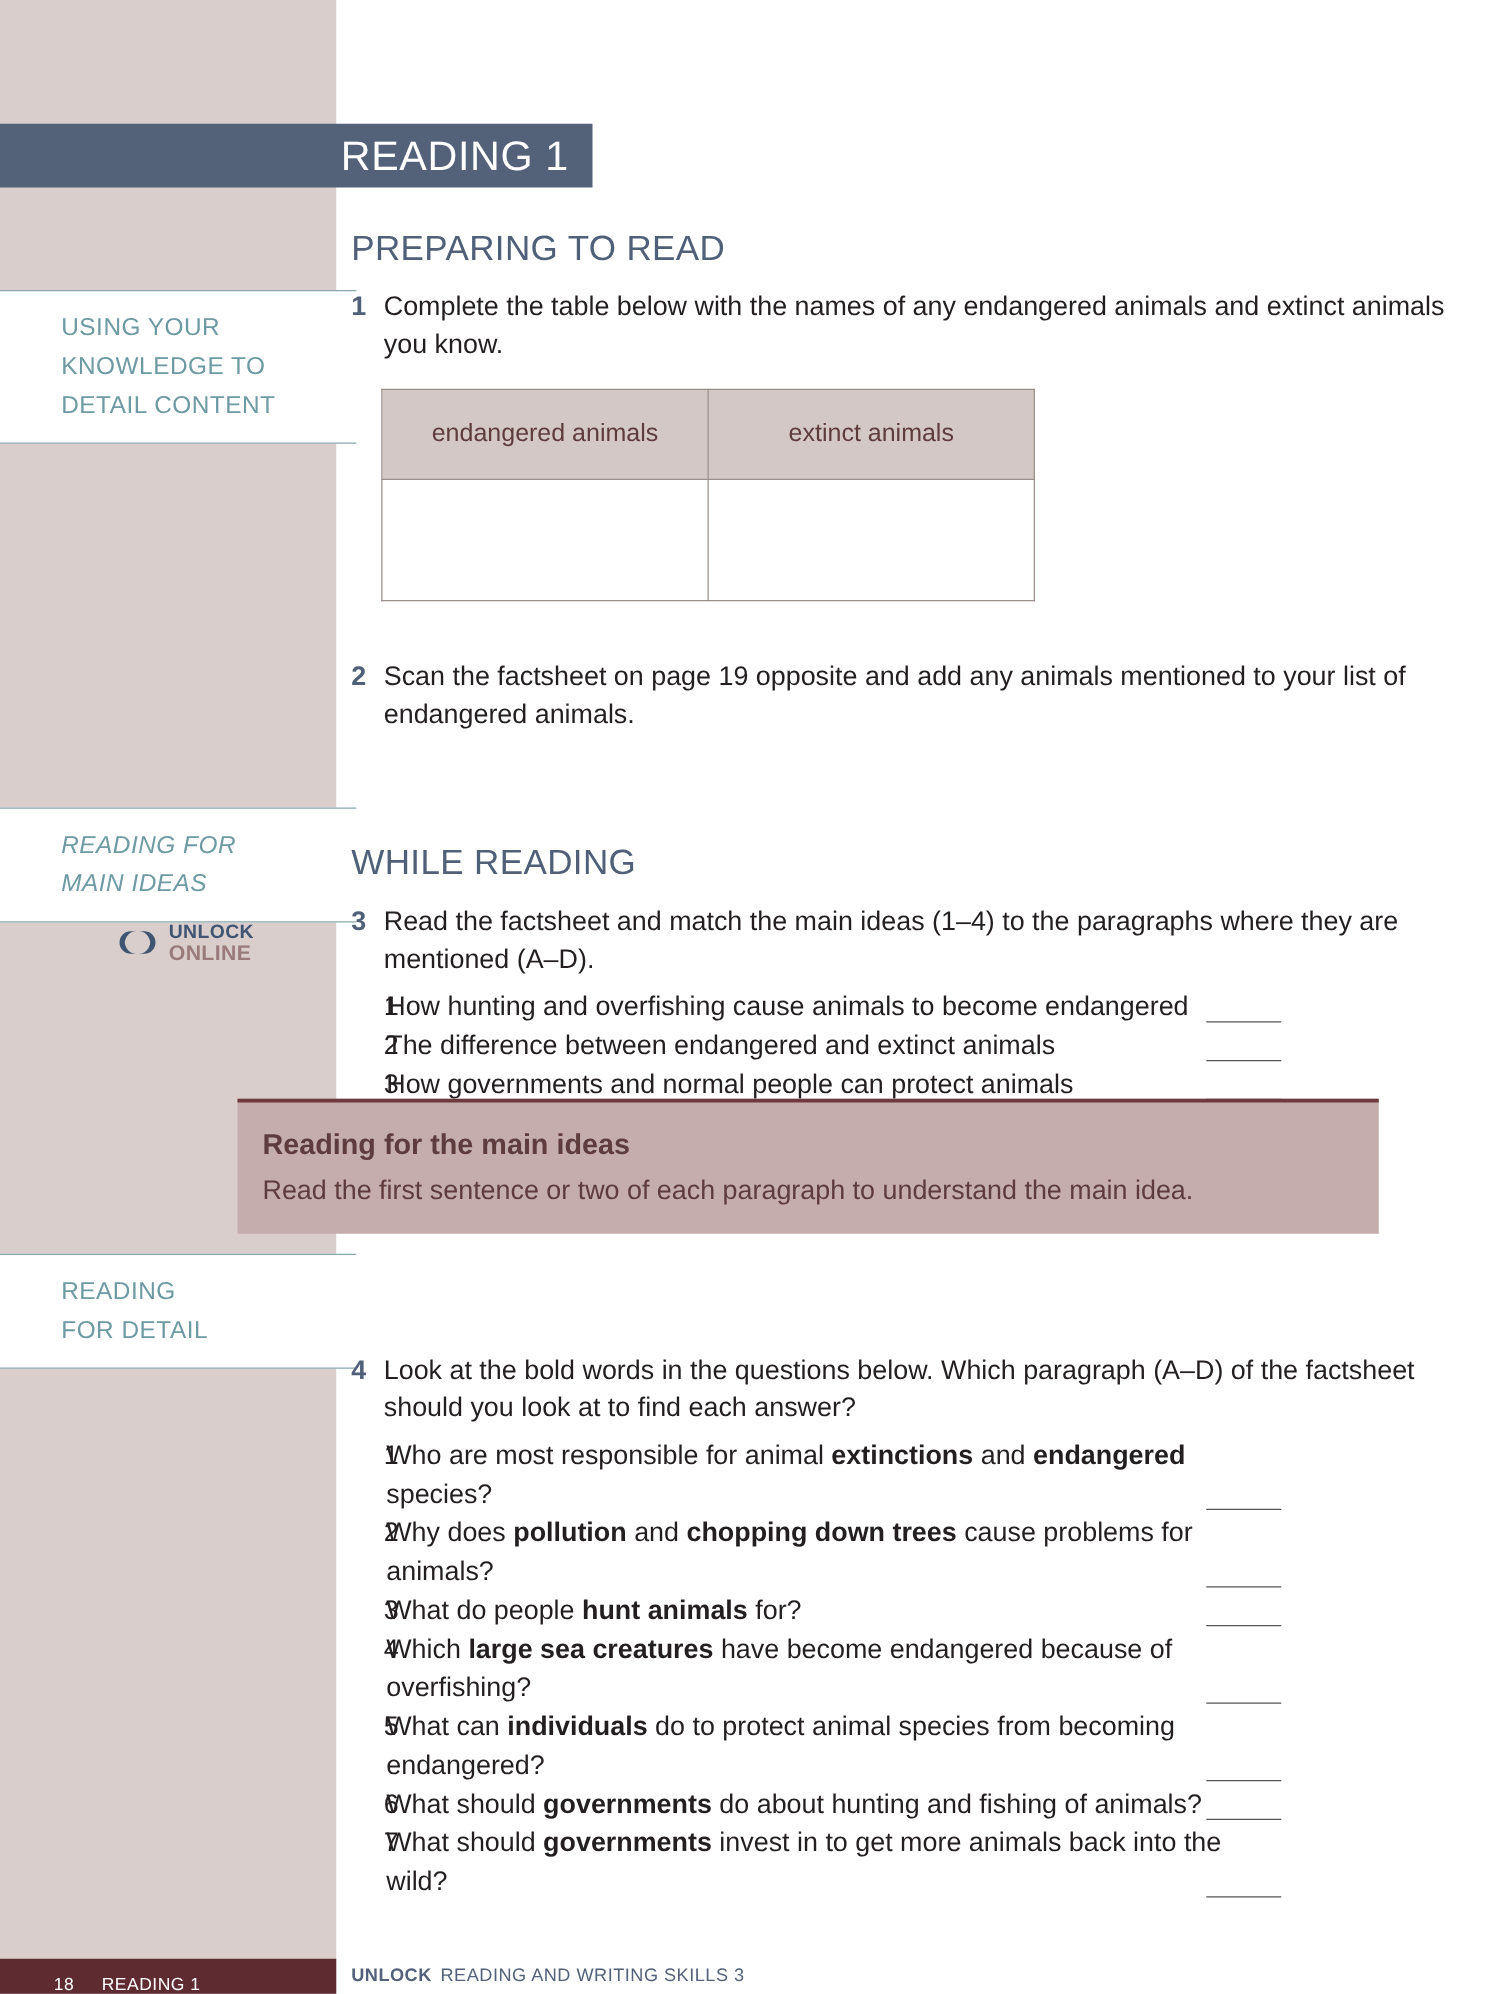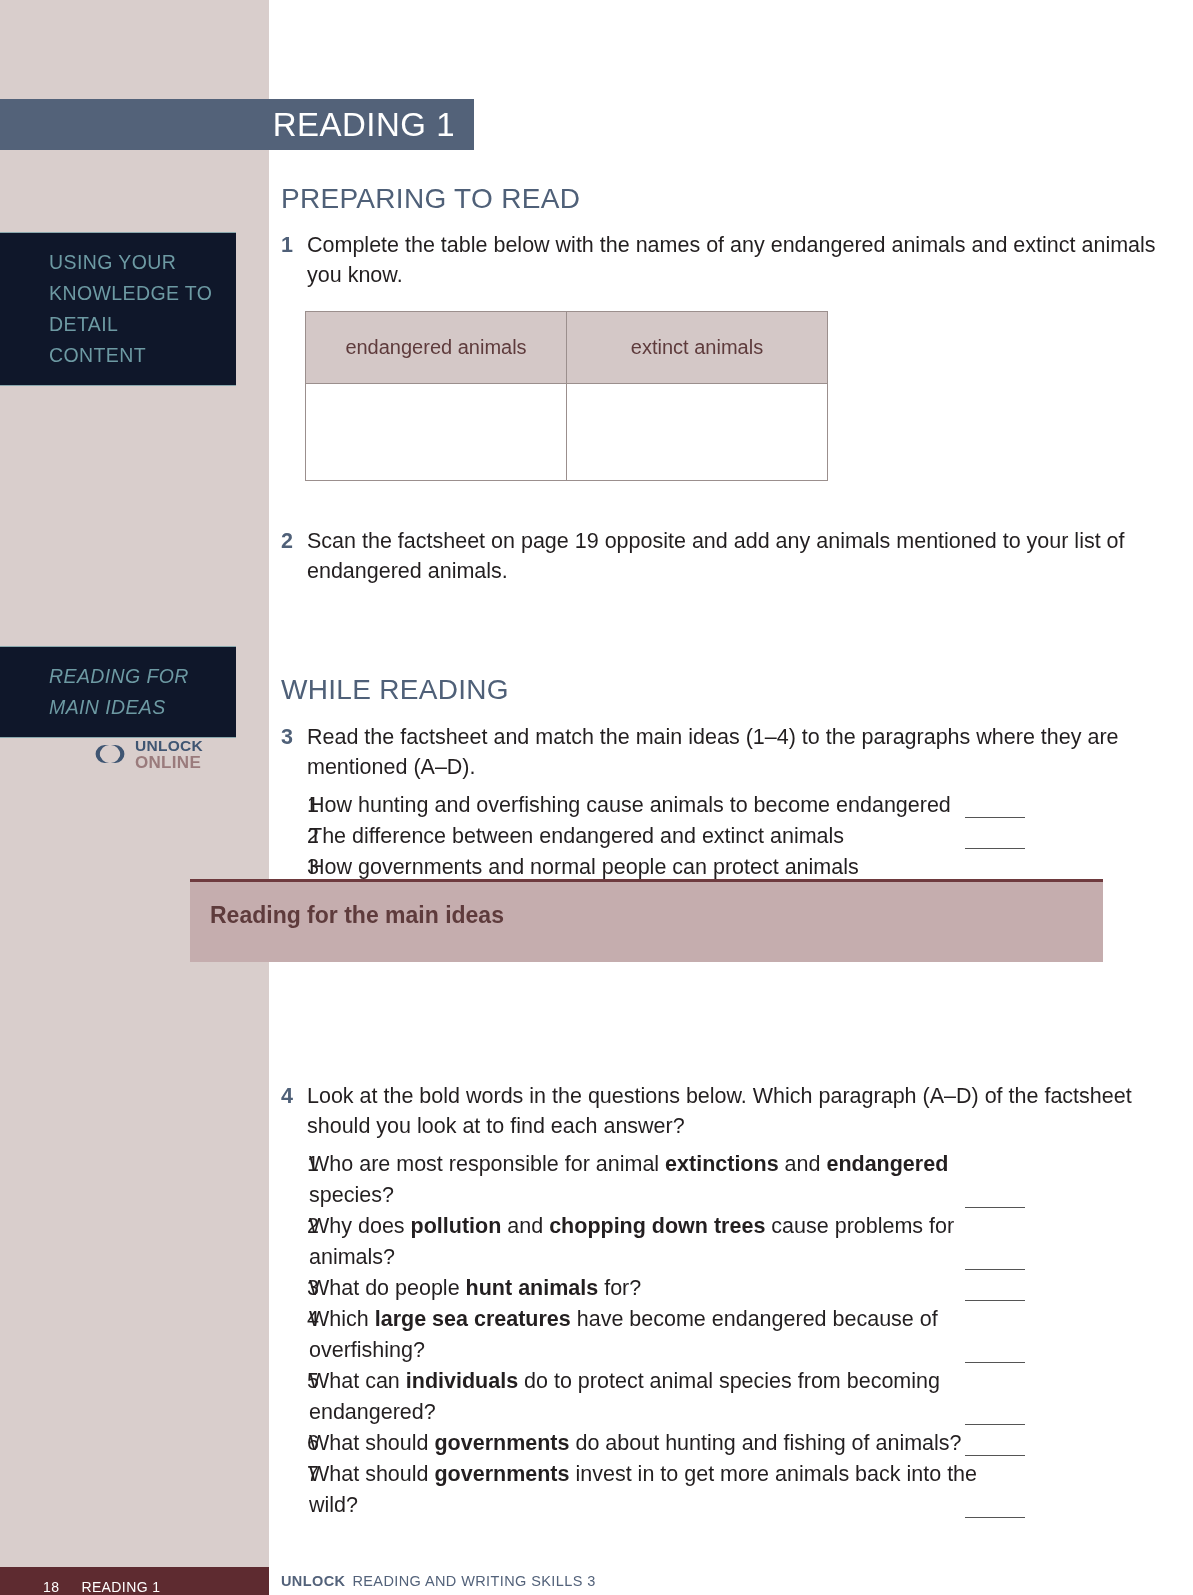--- a/index.html
+++ b/index.html
@@ -18,22 +18,22 @@
     position: absolute;
     left: 0; top: 0;
     width: 269px;
     height: 1595px;
     background: #d9cecc;
   }
 
   .side-label {
     position: absolute;
     left: 0;
-    width: 236px;
-    background: #0f172a;
+    width: 285px;
+    background: #ffffff;
     border-top: 1.5px solid #8aa8ad;
     border-bottom: 1.5px solid #8aa8ad;
     color: #6d9aa3;
     font-size: 19.5px;
     line-height: 31px;
     letter-spacing: 0.4px;
     padding: 14px 20px 14px 49px;
   }
   .side-label-a { top: 232px; }
   .side-label-b { top: 646px; font-style: italic; }
@@ -218,20 +218,24 @@
     <div>USING YOUR</div>
     <div>KNOWLEDGE TO</div>
     <div>DETAIL CONTENT</div>
   </div>
 
   <div class="side-label side-label-b">
     <div>READING FOR</div>
     <div>MAIN IDEAS</div>
   </div>
 
+  <div class="side-label side-label-c">
+    <div>READING</div>
+    <div>FOR DETAIL</div>
+  </div>
 
   <div class="unlock-logo">
     <svg class="logo-mark" viewBox="0 0 40 32">
       <path d="M14 6 A10 10 0 1 0 14 26 L19 26 A10 10 0 0 1 19 6 Z" fill="#3f5572"></path>
       <path d="M26 6 A10 10 0 1 1 26 26 L21 26 A10 10 0 0 0 21 6 Z" fill="#3f5572"></path>
       <circle cx="13" cy="16" r="4.3" fill="#d9cecc"></circle>
       <circle cx="27" cy="16" r="4.3" fill="#d9cecc"></circle>
     </svg>
     <div class="logo-words">
       <div class="logo-line1">UNLOCK</div>
@@ -342,20 +346,21 @@
     <div class="sub-item two-line">
       <span class="n">7</span>
       <span class="t">What should <b>governments</b> invest in to get more animals back into the wild?</span>
       <span class="blank"></span>
     </div>
   </div>
 </div>
 
 <div class="tipbox">
   <div class="tip-title">Reading for the main ideas</div>
+  <div class="tip-text">Read the first sentence or two of each paragraph to understand the main idea.</div>
 </div>
 
 <div class="footer-band">
   <span class="pg">18</span>
   <span class="sec">READING 1</span>
 </div>
 <div class="footer-right">
   <span class="brand">UNLOCK</span>
   <span>READING AND WRITING SKILLS  3</span>
 </div>

